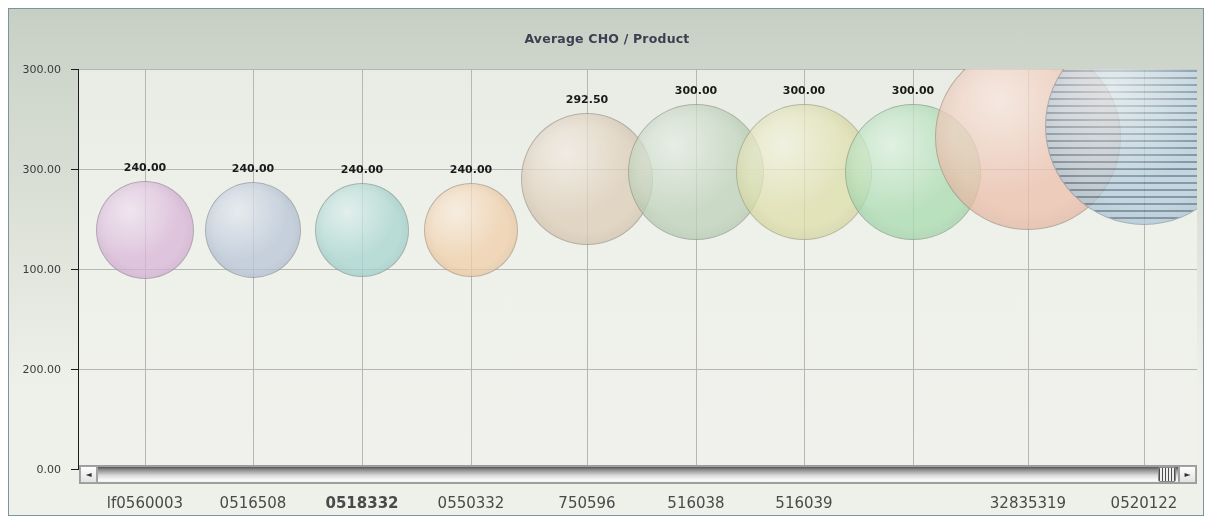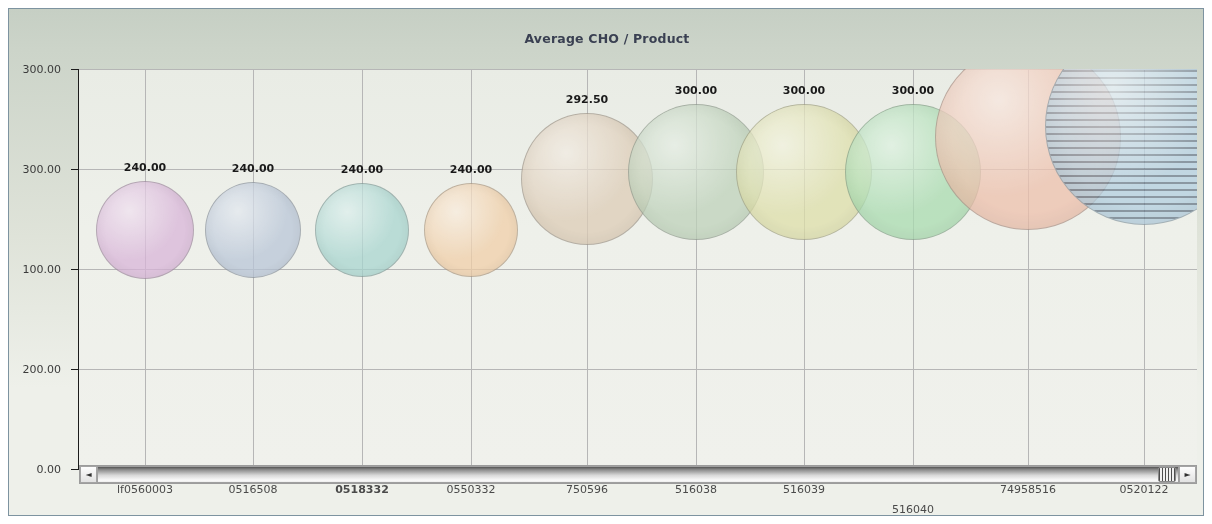--- a/index.html
+++ b/index.html
@@ -39,22 +39,22 @@
     position:absolute;left:69px;top:60px;width:1px;height:401px;background:#1c1c1c;
   }
   .ytick{position:absolute;left:62px;width:8px;height:1px;background:#1c1c1c;}
   .ylabel{
     position:absolute;right:1142px;
     font-size:11px;color:#3b3b3b;
     text-align:right;white-space:nowrap;
   }
   .xtick{position:absolute;width:1px;height:6px;background:#8e8e8e;top:461px;}
   .xlabel{
-    position:absolute;top:474px;
-    font-size:11px;color:#4a4a4a;
+    position:absolute;top:485px;
+    font-size:15px;color:#4a4a4a;
     text-align:left;white-space:nowrap;
     transform:translateX(-50%);
   }
   
   .bubble{
     position:absolute;
     border-radius:50%;
     box-sizing:border-box;
   }
   .bubble .sheen{
@@ -194,21 +194,21 @@
       <div class="xlabel" style="left: 462px;">0550332</div>
       <div class="xtick" style="left: 578px;"></div>
       <div class="xlabel" style="left: 578px;">750596</div>
       <div class="xtick" style="left: 687px;"></div>
       <div class="xlabel" style="left: 687px;">516038</div>
       <div class="xtick" style="left: 795px;"></div>
       <div class="xlabel" style="left: 795px;">516039</div>
       <div class="xtick" style="left: 904px;"></div>
       <div class="xlabel" style="left: 904px; margin-top: 20px;">516040</div>
       <div class="xtick" style="left: 1019px;"></div>
-      <div class="xlabel" style="left: 1019px;">74958516</div>
+      <div class="xlabel" style="left: 1019px;">32835319</div>
       <div class="xtick" style="left: 1135px;"></div>
       <div class="xlabel" style="left: 1135px;">0520122</div>
     </div>
 
   <div id="scrollbar">
     <div class="sb-btn">◄</div>
     <div id="sb-track">
       <div id="sb-thumb">
         <div id="sb-grip"></div>
       </div>

